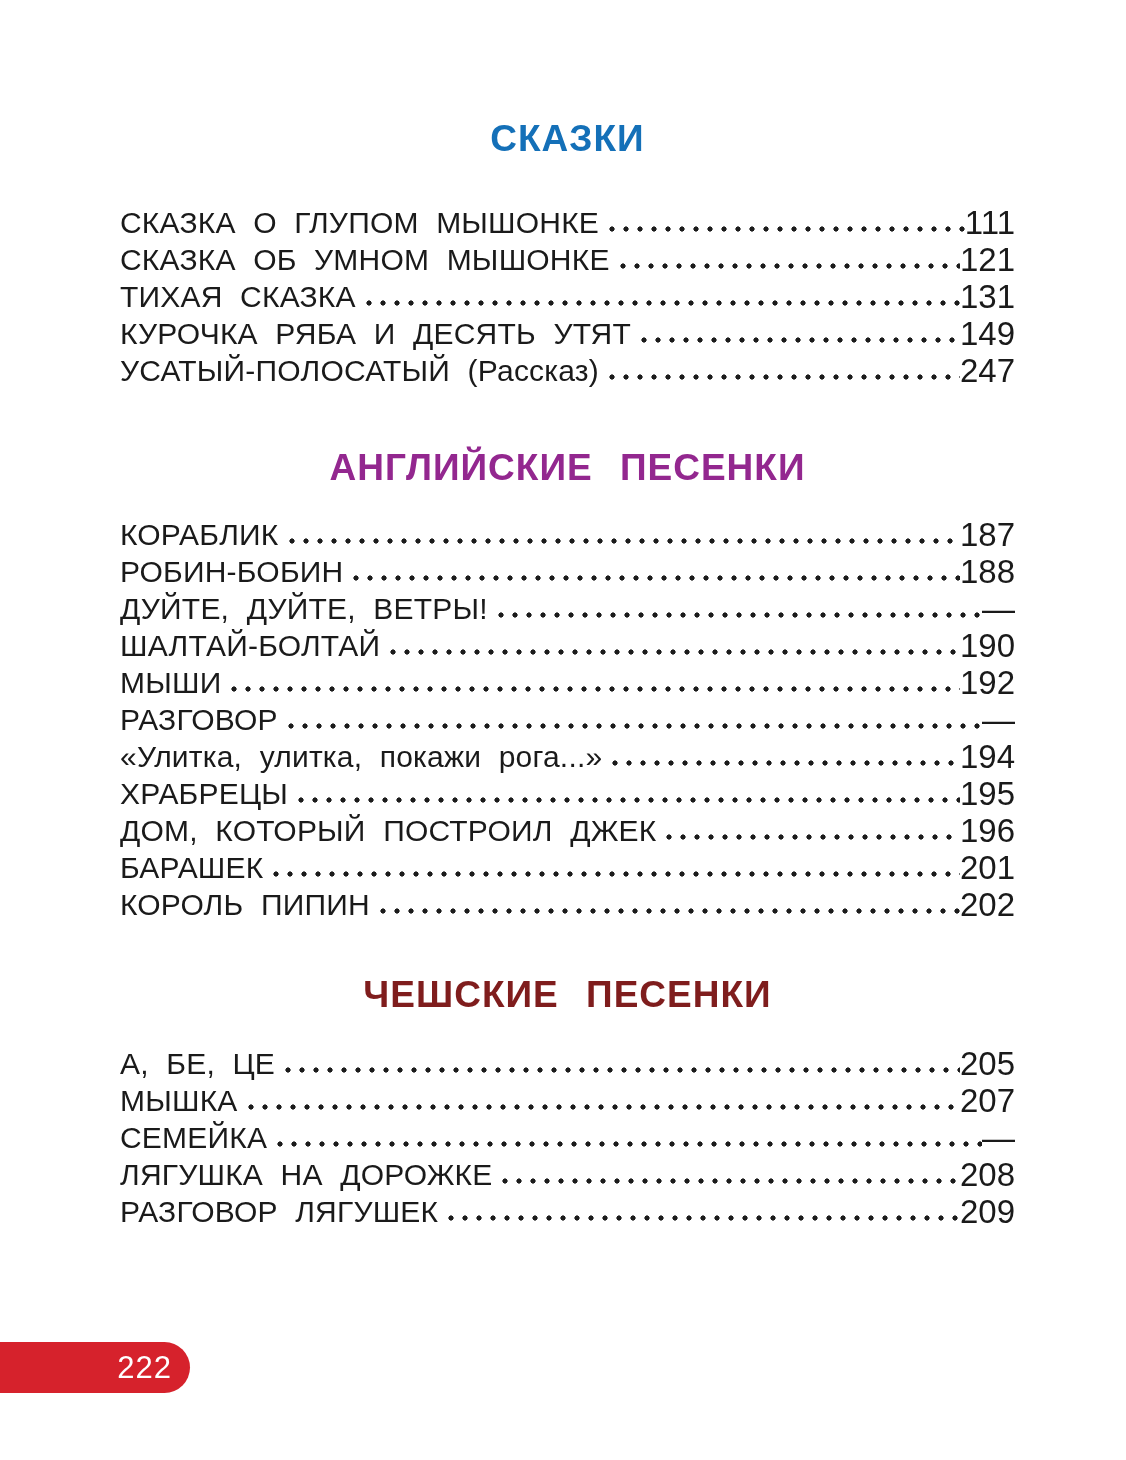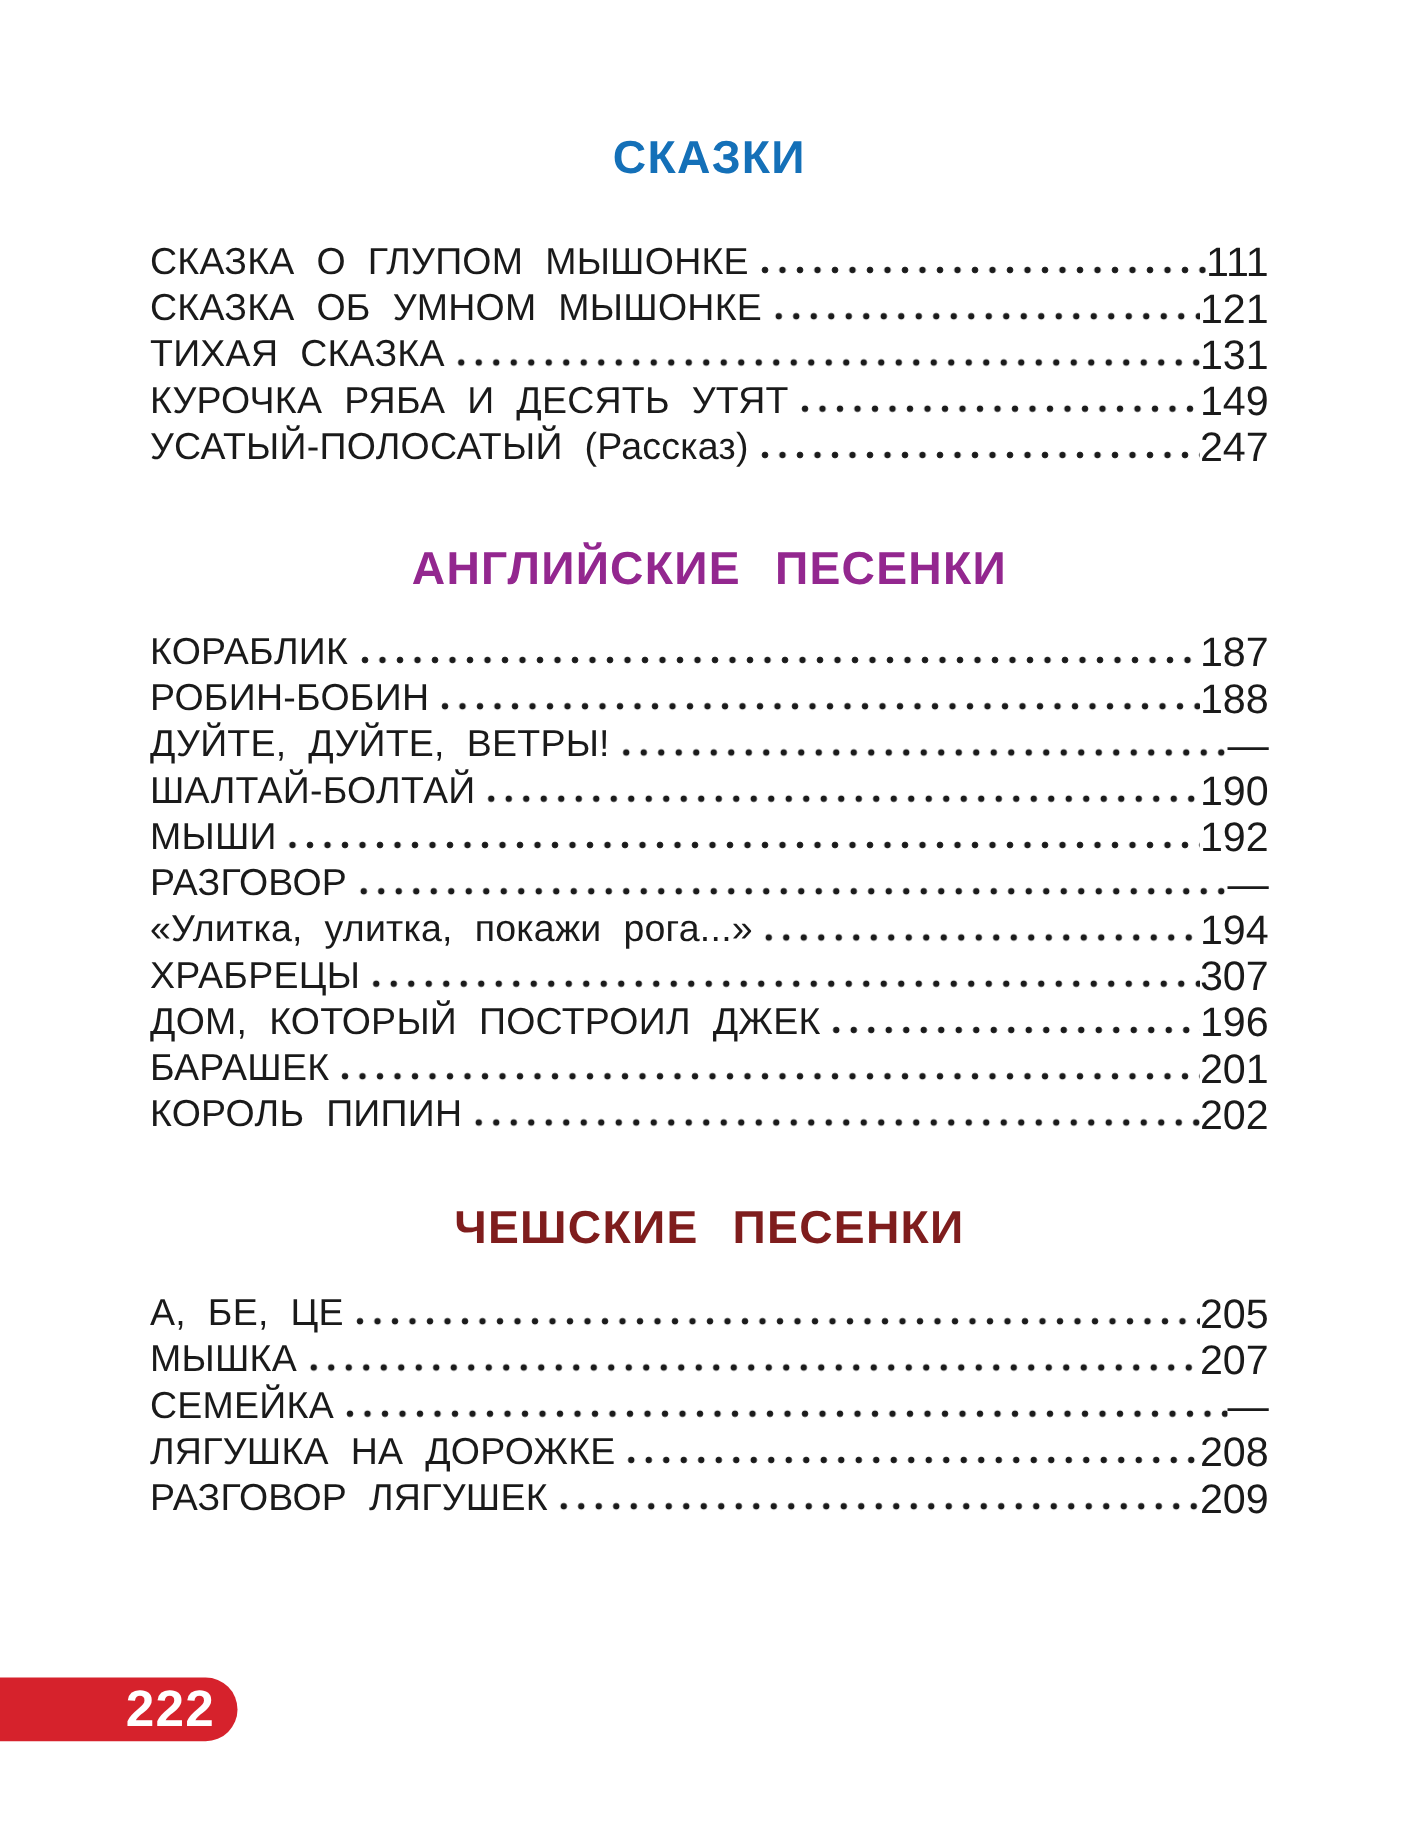--- a/index.html
+++ b/index.html
@@ -12,21 +12,21 @@
     width: 1126px;
     height: 1460px;
     background: #ffffff;
     overflow: hidden;
     font-family: "Liberation Sans", sans-serif;
     color: #1a1a1a;
   }
   .content {
     position: absolute;
     left: 120px;
-    top: 4px;
+    top: 17px;
     width: 895px;
   }
   .section-title {
     text-align: center;
     font-size: 37px;
     line-height: 38px;
     font-weight: 700;
     letter-spacing: 1px;
     word-spacing: 16px;
   }
@@ -70,22 +70,22 @@
     top: 1342px;
     width: 190px;
     height: 51px;
     border-radius: 0 26px 26px 0;
     display: flex;
     align-items: center;
     justify-content: flex-end;
     padding-right: 18px;
     box-sizing: border-box;
     color: #ffffff;
-    font-size: 41px;
-    font-weight: 700;
+    font-size: 31px;
+    font-weight: 400;
     letter-spacing: 1px;
   }
 </style>
 </head>
 <body>
 
 <div class="page">
   <div class="content">
 
     <div class="section-title title-1" style="color: rgb(20, 112, 184);">СКАЗКИ</div>
@@ -152,21 +152,21 @@
         <span class="toc-page">—</span>
       </div>
       <div class="toc-row">
         <span class="toc-label">«Улитка, улитка, покажи рога...»</span>
         <span class="toc-leader"></span>
         <span class="toc-page">194</span>
       </div>
       <div class="toc-row">
         <span class="toc-label">ХРАБРЕЦЫ</span>
         <span class="toc-leader"></span>
-        <span class="toc-page">307</span>
+        <span class="toc-page">195</span>
       </div>
       <div class="toc-row">
         <span class="toc-label">ДОМ, КОТОРЫЙ ПОСТРОИЛ ДЖЕК</span>
         <span class="toc-leader"></span>
         <span class="toc-page">196</span>
       </div>
       <div class="toc-row">
         <span class="toc-label">БАРАШЕК</span>
         <span class="toc-leader"></span>
         <span class="toc-page">201</span>

